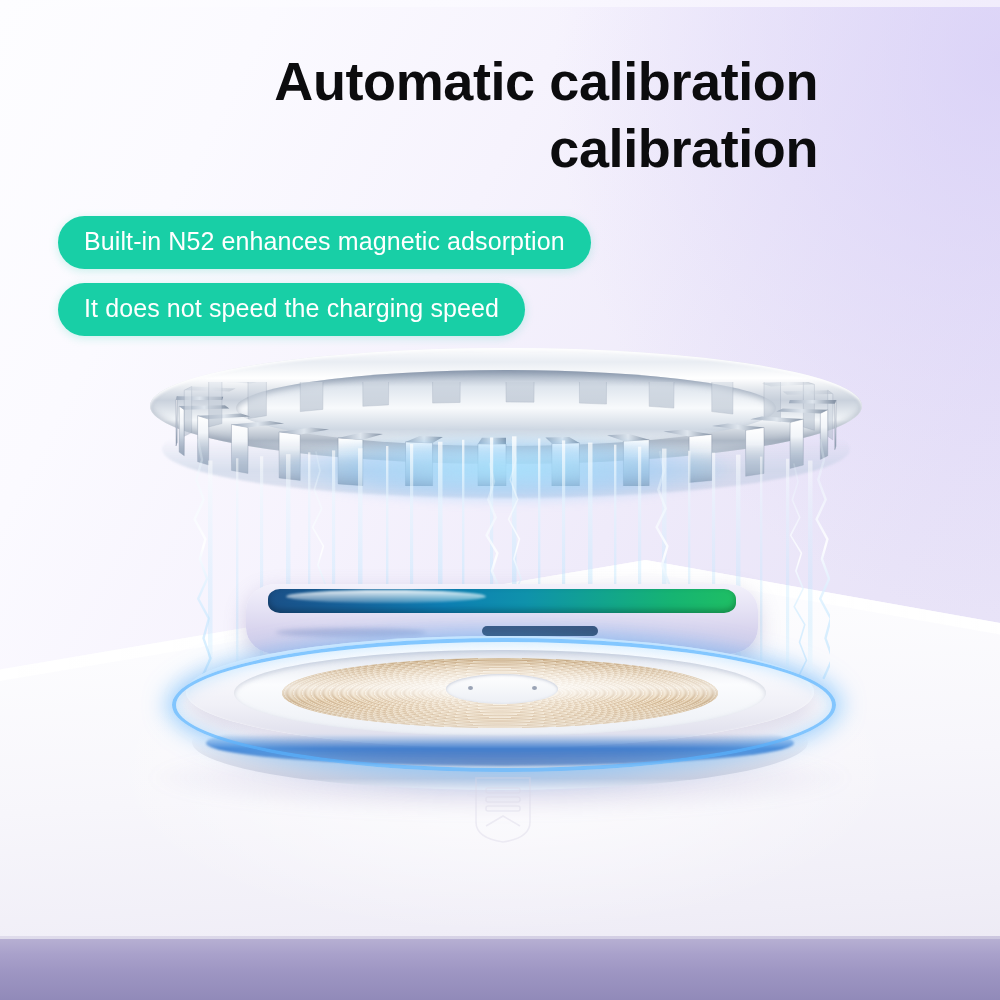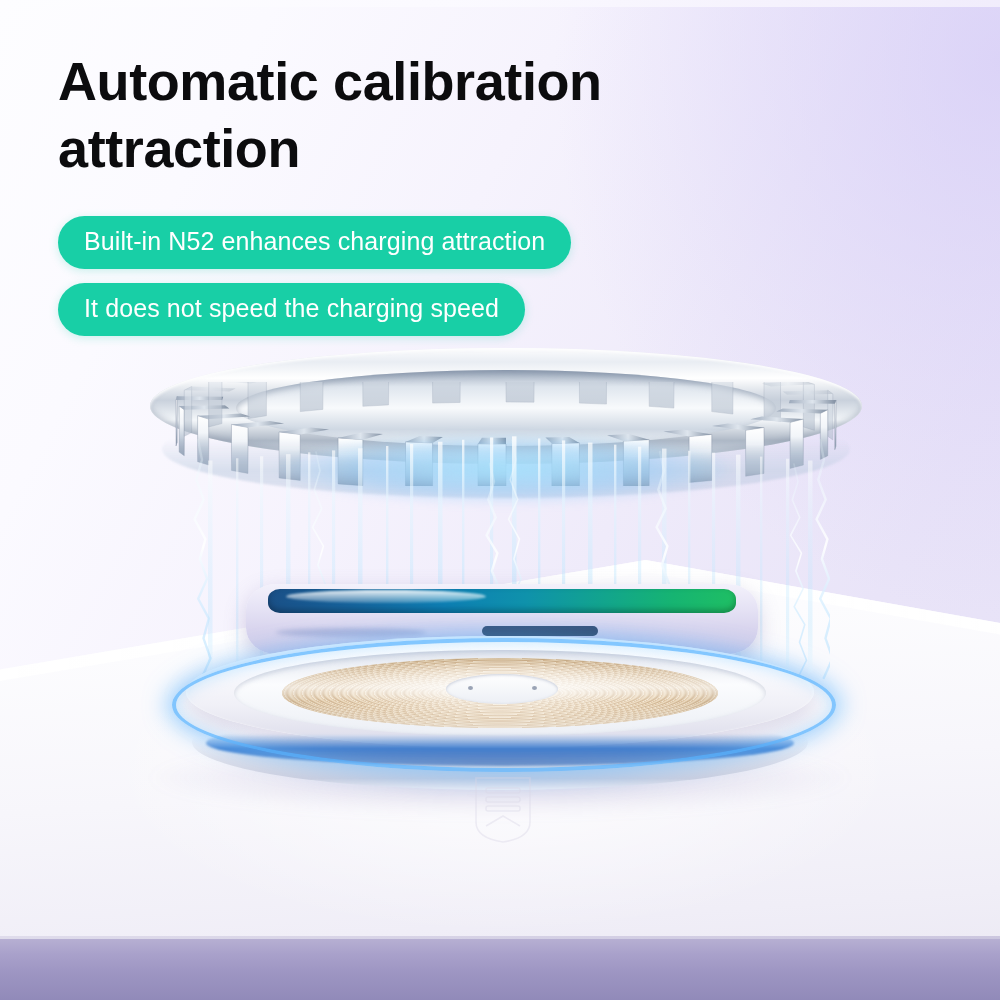--- a/index.html
+++ b/index.html
@@ -8,20 +8,21 @@
     padding: 0;
     background: #ffffff;
   }
   #scene {
     position: relative;
     width: 1000px;
     height: 1000px;
     overflow: hidden;
     font-family: "Liberation Sans", "DejaVu Sans", sans-serif;
     background: #f7f5fd;
+    text-align: right;
   }
 
   
   .bg-base {
     position: absolute;
     inset: 0;
     background:
       linear-gradient(118deg,
         #fdfdff 0%,
         #fbfaff 18%,
@@ -597,21 +598,21 @@
         <rect x="16" y="16" width="34" height="5" rx="2"></rect>
         <rect x="16" y="25" width="34" height="5" rx="2"></rect>
         <rect x="16" y="34" width="34" height="5" rx="2"></rect>
         <path d="M16 54 l17 -10 l17 10"></path>
       </g>
     </svg>
   </div>
 
   <div class="headline nosel">
     <div>Automatic calibration</div>
-    <div>attraction</div>
+    <div>calibration</div>
   </div>
 
   <div class="pills">
-    <span class="pill nosel">Built-in N52 enhances charging attraction</span>
+    <span class="pill nosel">Built-in N52 enhances magnetic adsorption</span>
     <span class="pill nosel">It does not speed the charging speed</span>
   </div>
 
 </div>
 
 </body></html>

